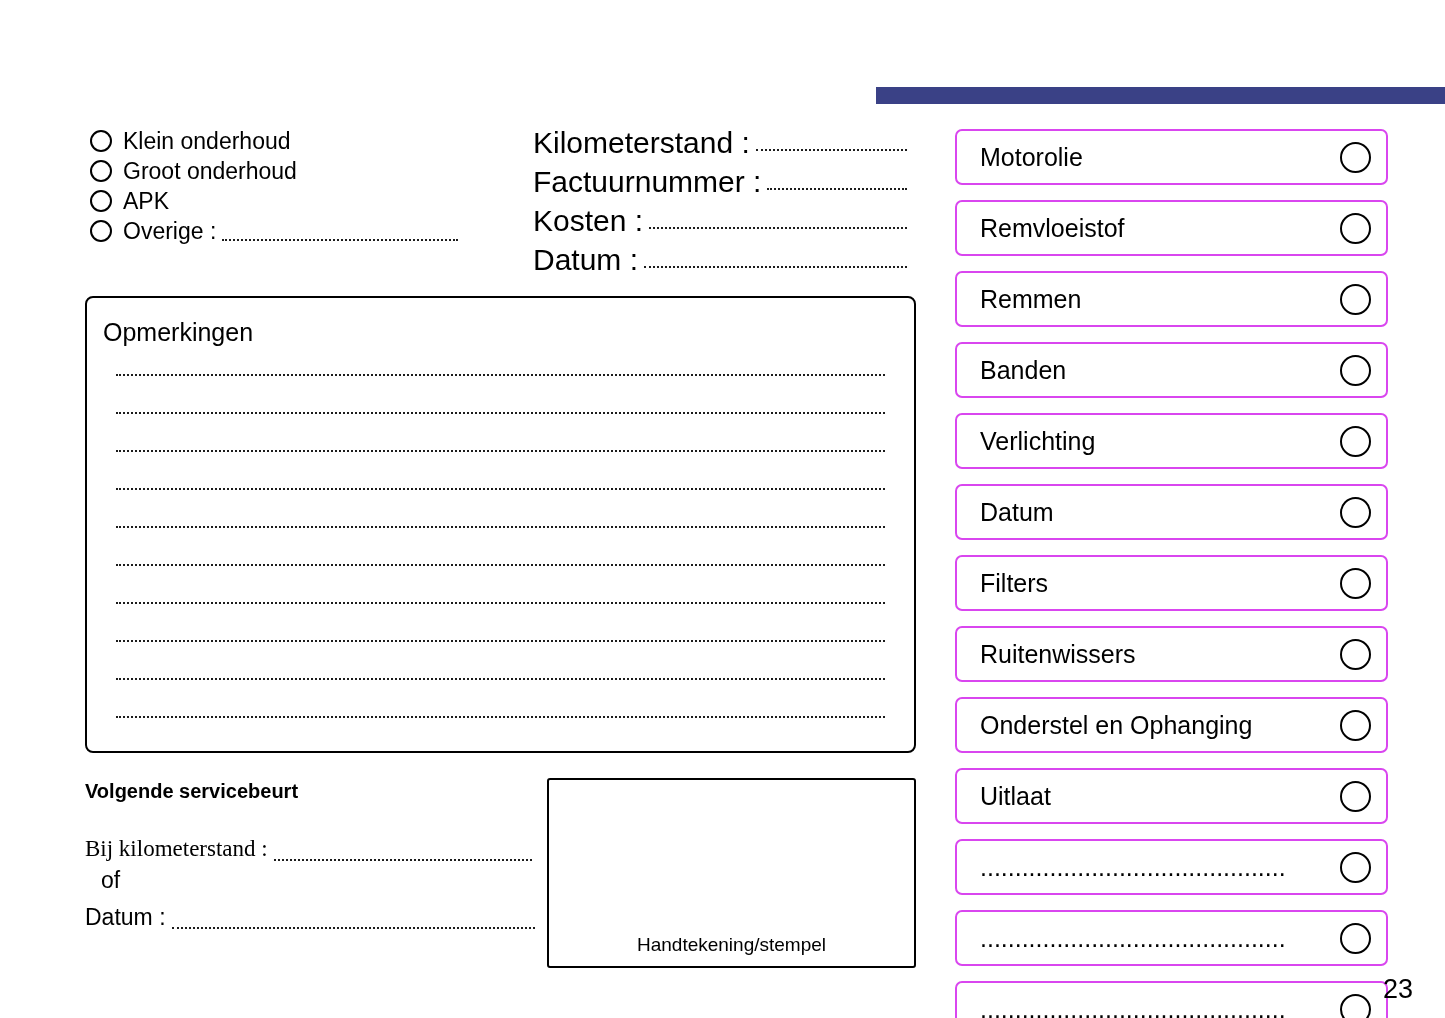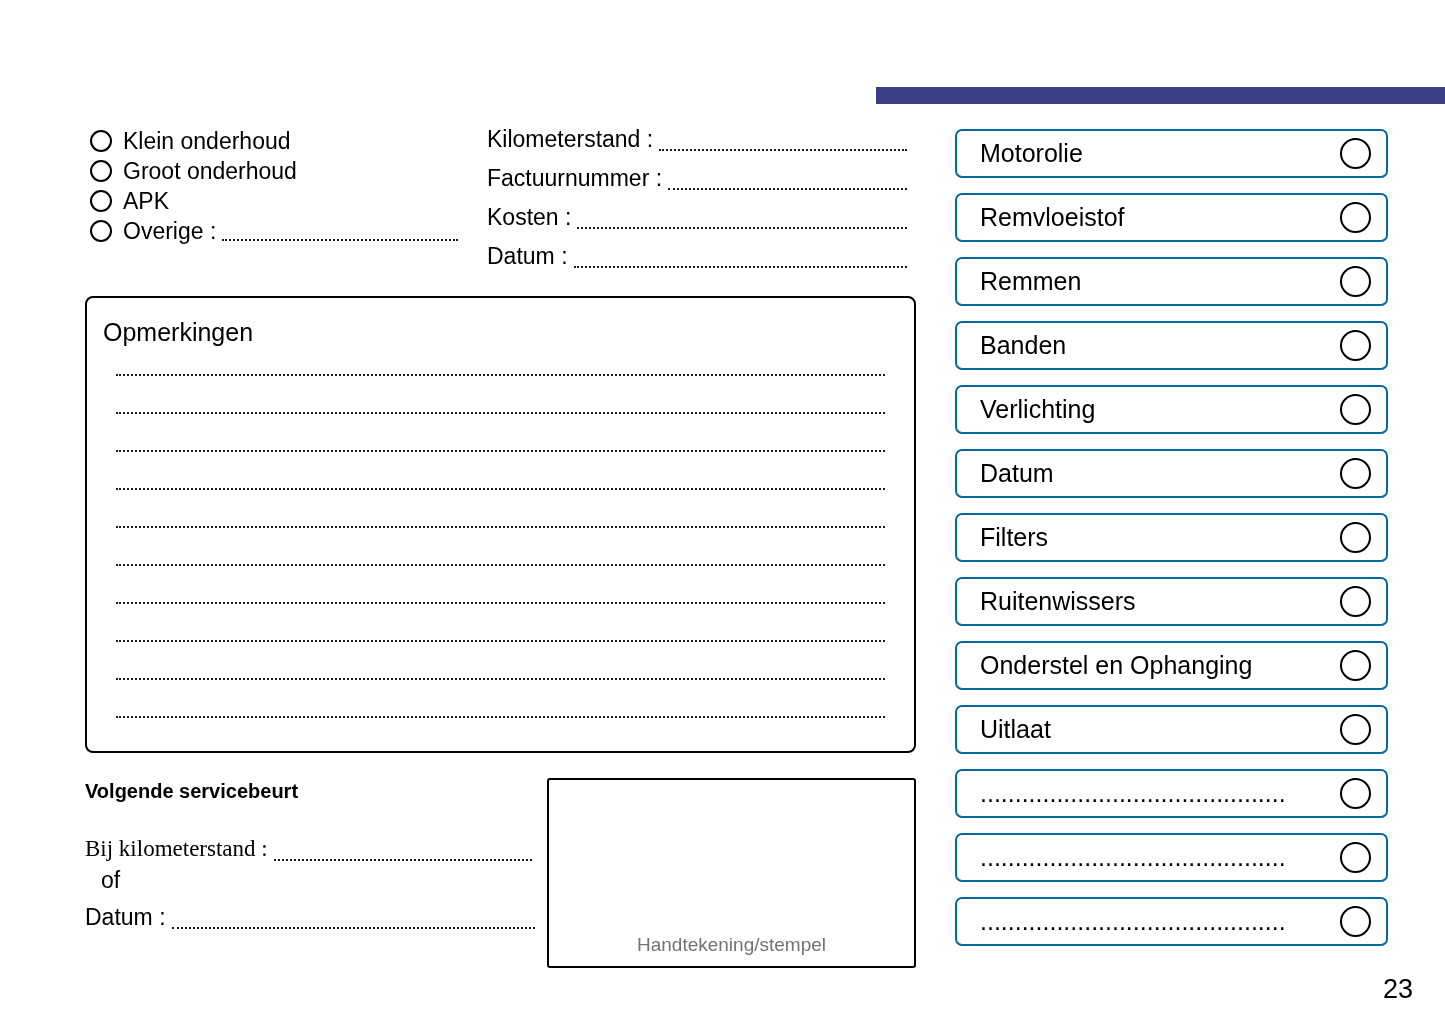--- a/index.html
+++ b/index.html
@@ -15,44 +15,44 @@
   .opt-row { display:flex; align-items:center; height:30px; }
   .radio { width:22px; height:22px; border:2.5px solid #000; border-radius:50%; flex:0 0 auto; margin-right:11px; background:#fff; }
   .opt-label { font-size:23px; white-space:nowrap; }
 
   
   .dots { flex:1 1 auto; border-bottom:2px dotted #1c1c1c; margin-bottom:5px; align-self:flex-end; min-width:20px; margin-left:6px; }
 
   
   .fields { position:absolute; left:487px; top:126px; width:420px; display:flex; flex-direction:column; gap:9px; }
   .field-row { display:flex; height:30px; }
-  .field-label { font-size:23px; white-space:nowrap; }
+  .field-label { font-size:30px; white-space:nowrap;margin-left:46px; }
 
   
   .remarks-box { position:absolute; left:85px; top:296px; width:831px; height:457px; border:2px solid #000; border-radius:8px; background:#fff; }
   .remarks-title { position:absolute; left:16px; top:20px; font-size:25px; }
   .remarks-lines { position:absolute; left:29px; right:29px; top:40px; }
   .rline { height:38px; border-bottom:2px dotted #1c1c1c; }
 
   
   .next-service { position:absolute; left:85px; top:780px; width:450px; height:160px; }
   .ns-title { position:absolute; left:0; top:0; font-size:20px; font-weight:bold; }
   .ns-row-1 { position:absolute; left:0; top:56px; width:447px; display:flex; height:30px; font-size:23px;font-family:Liberation Serif, serif; }
   .ns-or    { position:absolute; left:16px; top:87px; font-size:23px; }
   .ns-row-2 { position:absolute; left:0; top:124px; width:450px; display:flex; height:30px; font-size:23px; }
   .ns-label { font-size:23px; white-space:nowrap; }
 
   
   .signature-box { position:absolute; left:547px; top:778px; width:369px; height:190px; border:2px solid #000; border-radius:3px; background:#fff; }
-  .signature-label { position:absolute; left:0; right:0; bottom:10px; text-align:center; font-size:19px; color:#737373; }
+  .signature-label { position:absolute; left:0; right:0; bottom:10px; text-align:center; font-size:19px; color:#000000; }
 
   
   .checklist { position:absolute; left:955px; top:129px; width:433px; display:flex; flex-direction:column; gap:15px; }
   .check-item {
-    height:49px; border:2px solid #0369a1; border-radius:7px; background:#fff;
+    height:56px; border:2px solid #d946ef; border-radius:7px; background:#fff;
     display:flex; align-items:center; justify-content:space-between; padding:0 15px 0 23px;text-align:right;
   }
   .check-label { font-size:25px; white-space:nowrap; overflow:hidden; }
   .check-circle { width:31px; height:31px; border:2.5px solid #000; border-radius:50%; flex:0 0 auto; background:#fff; }
 
   .page-number { position:absolute; left:1383px; top:974px; font-size:27px; }
 </style>
 </head>
 <body>
 

